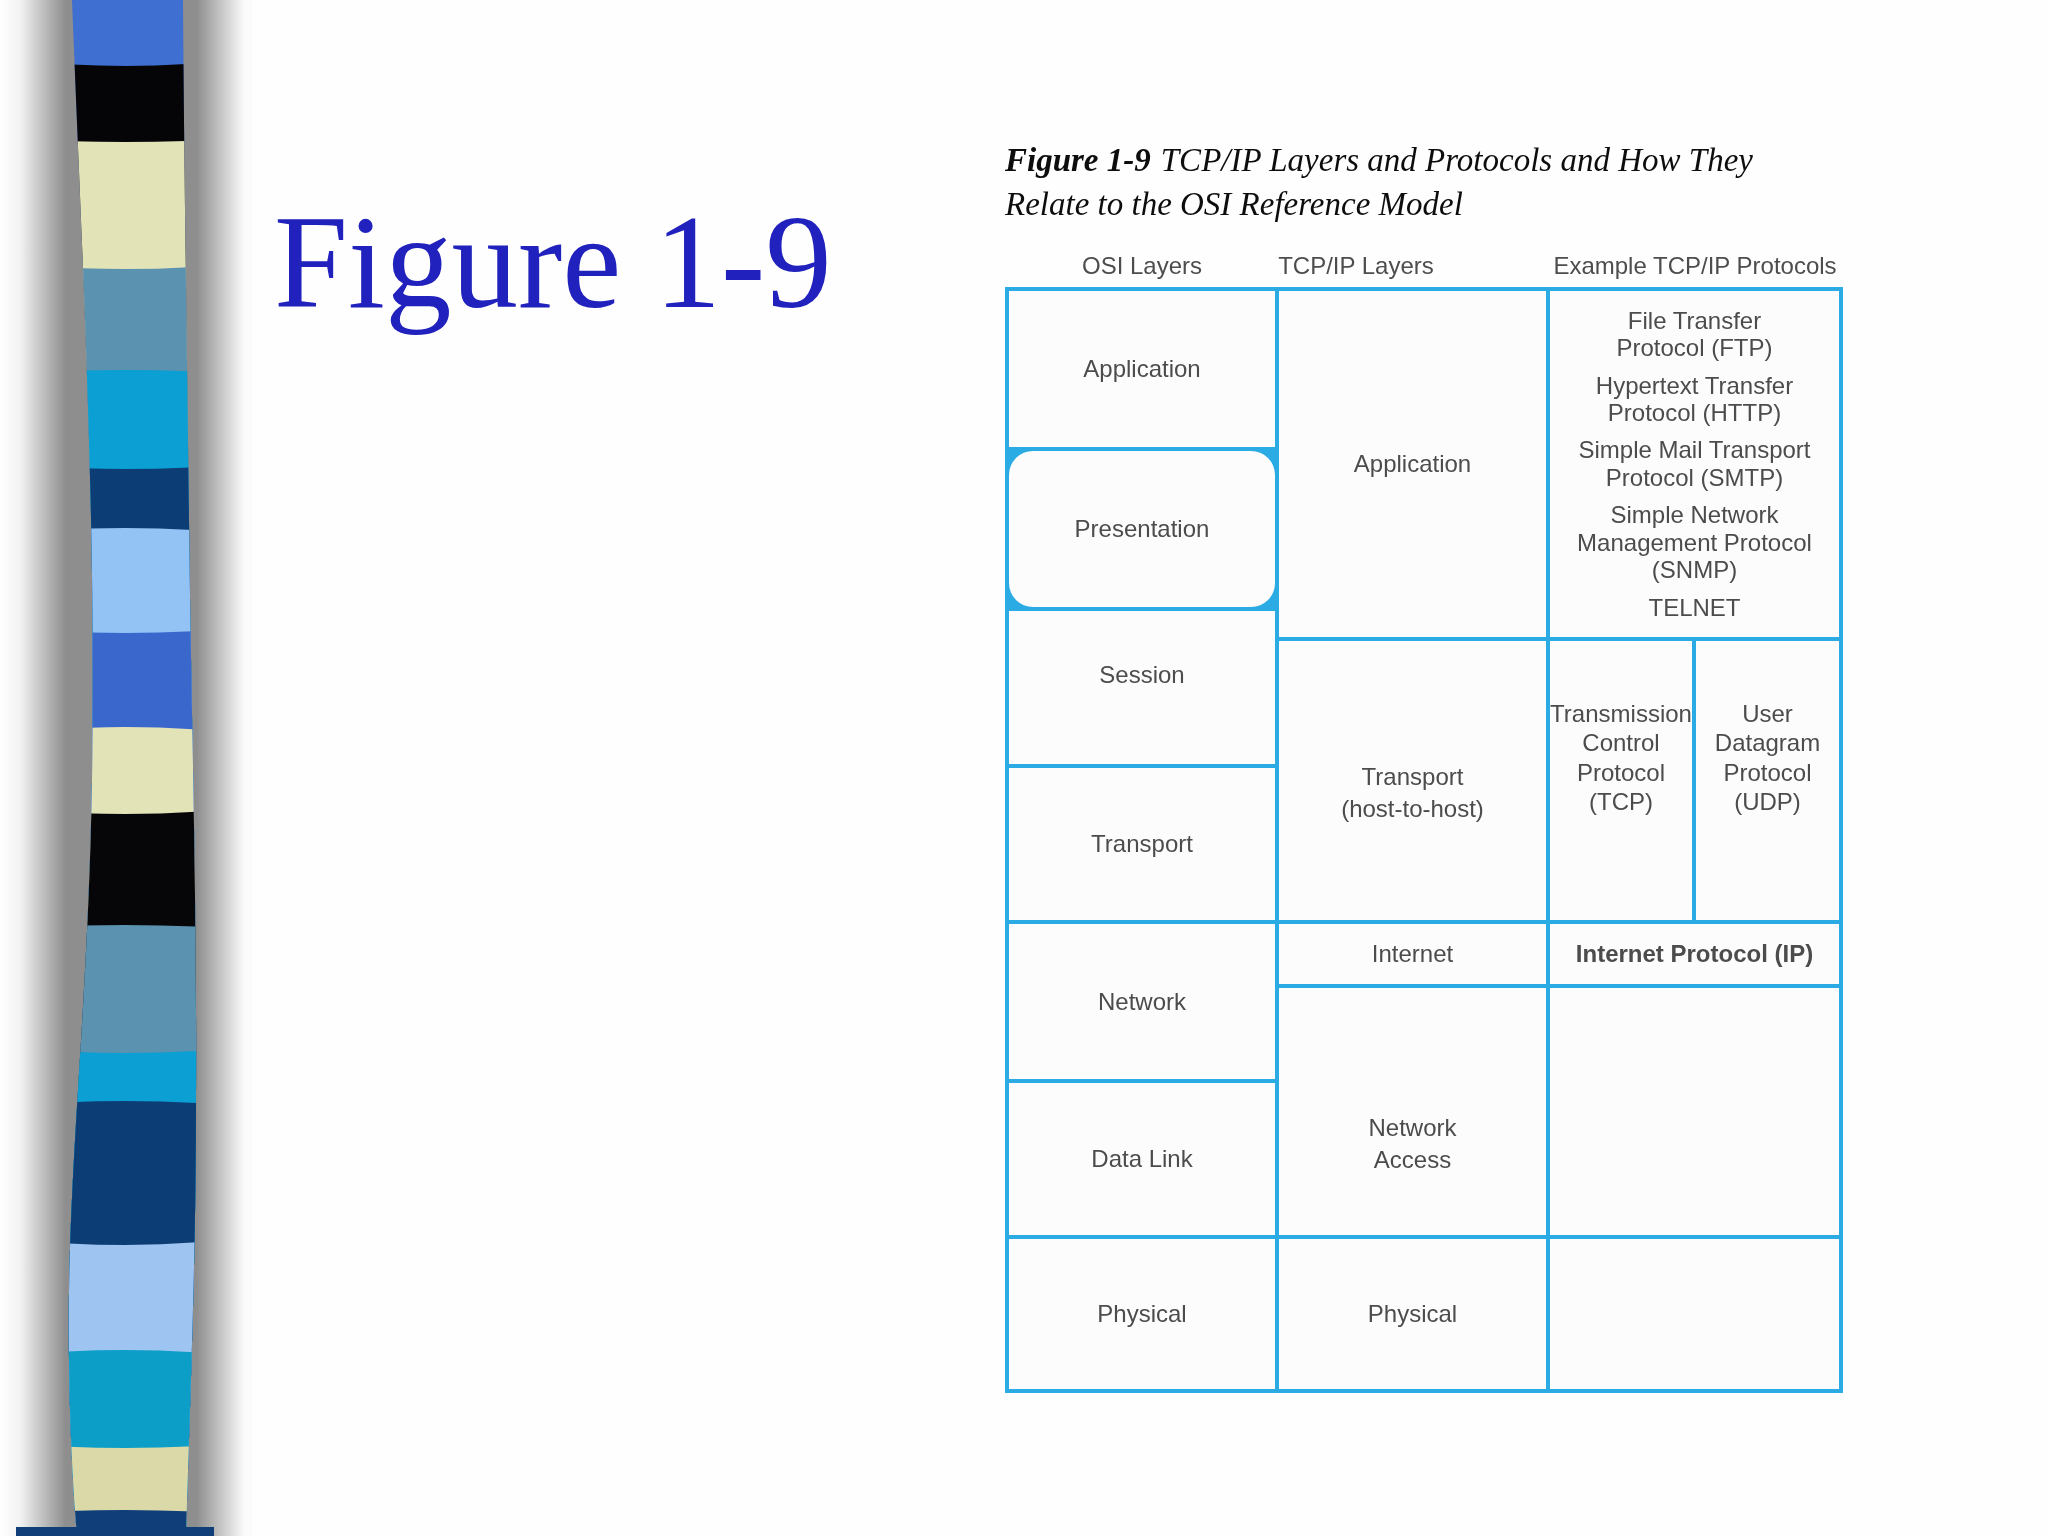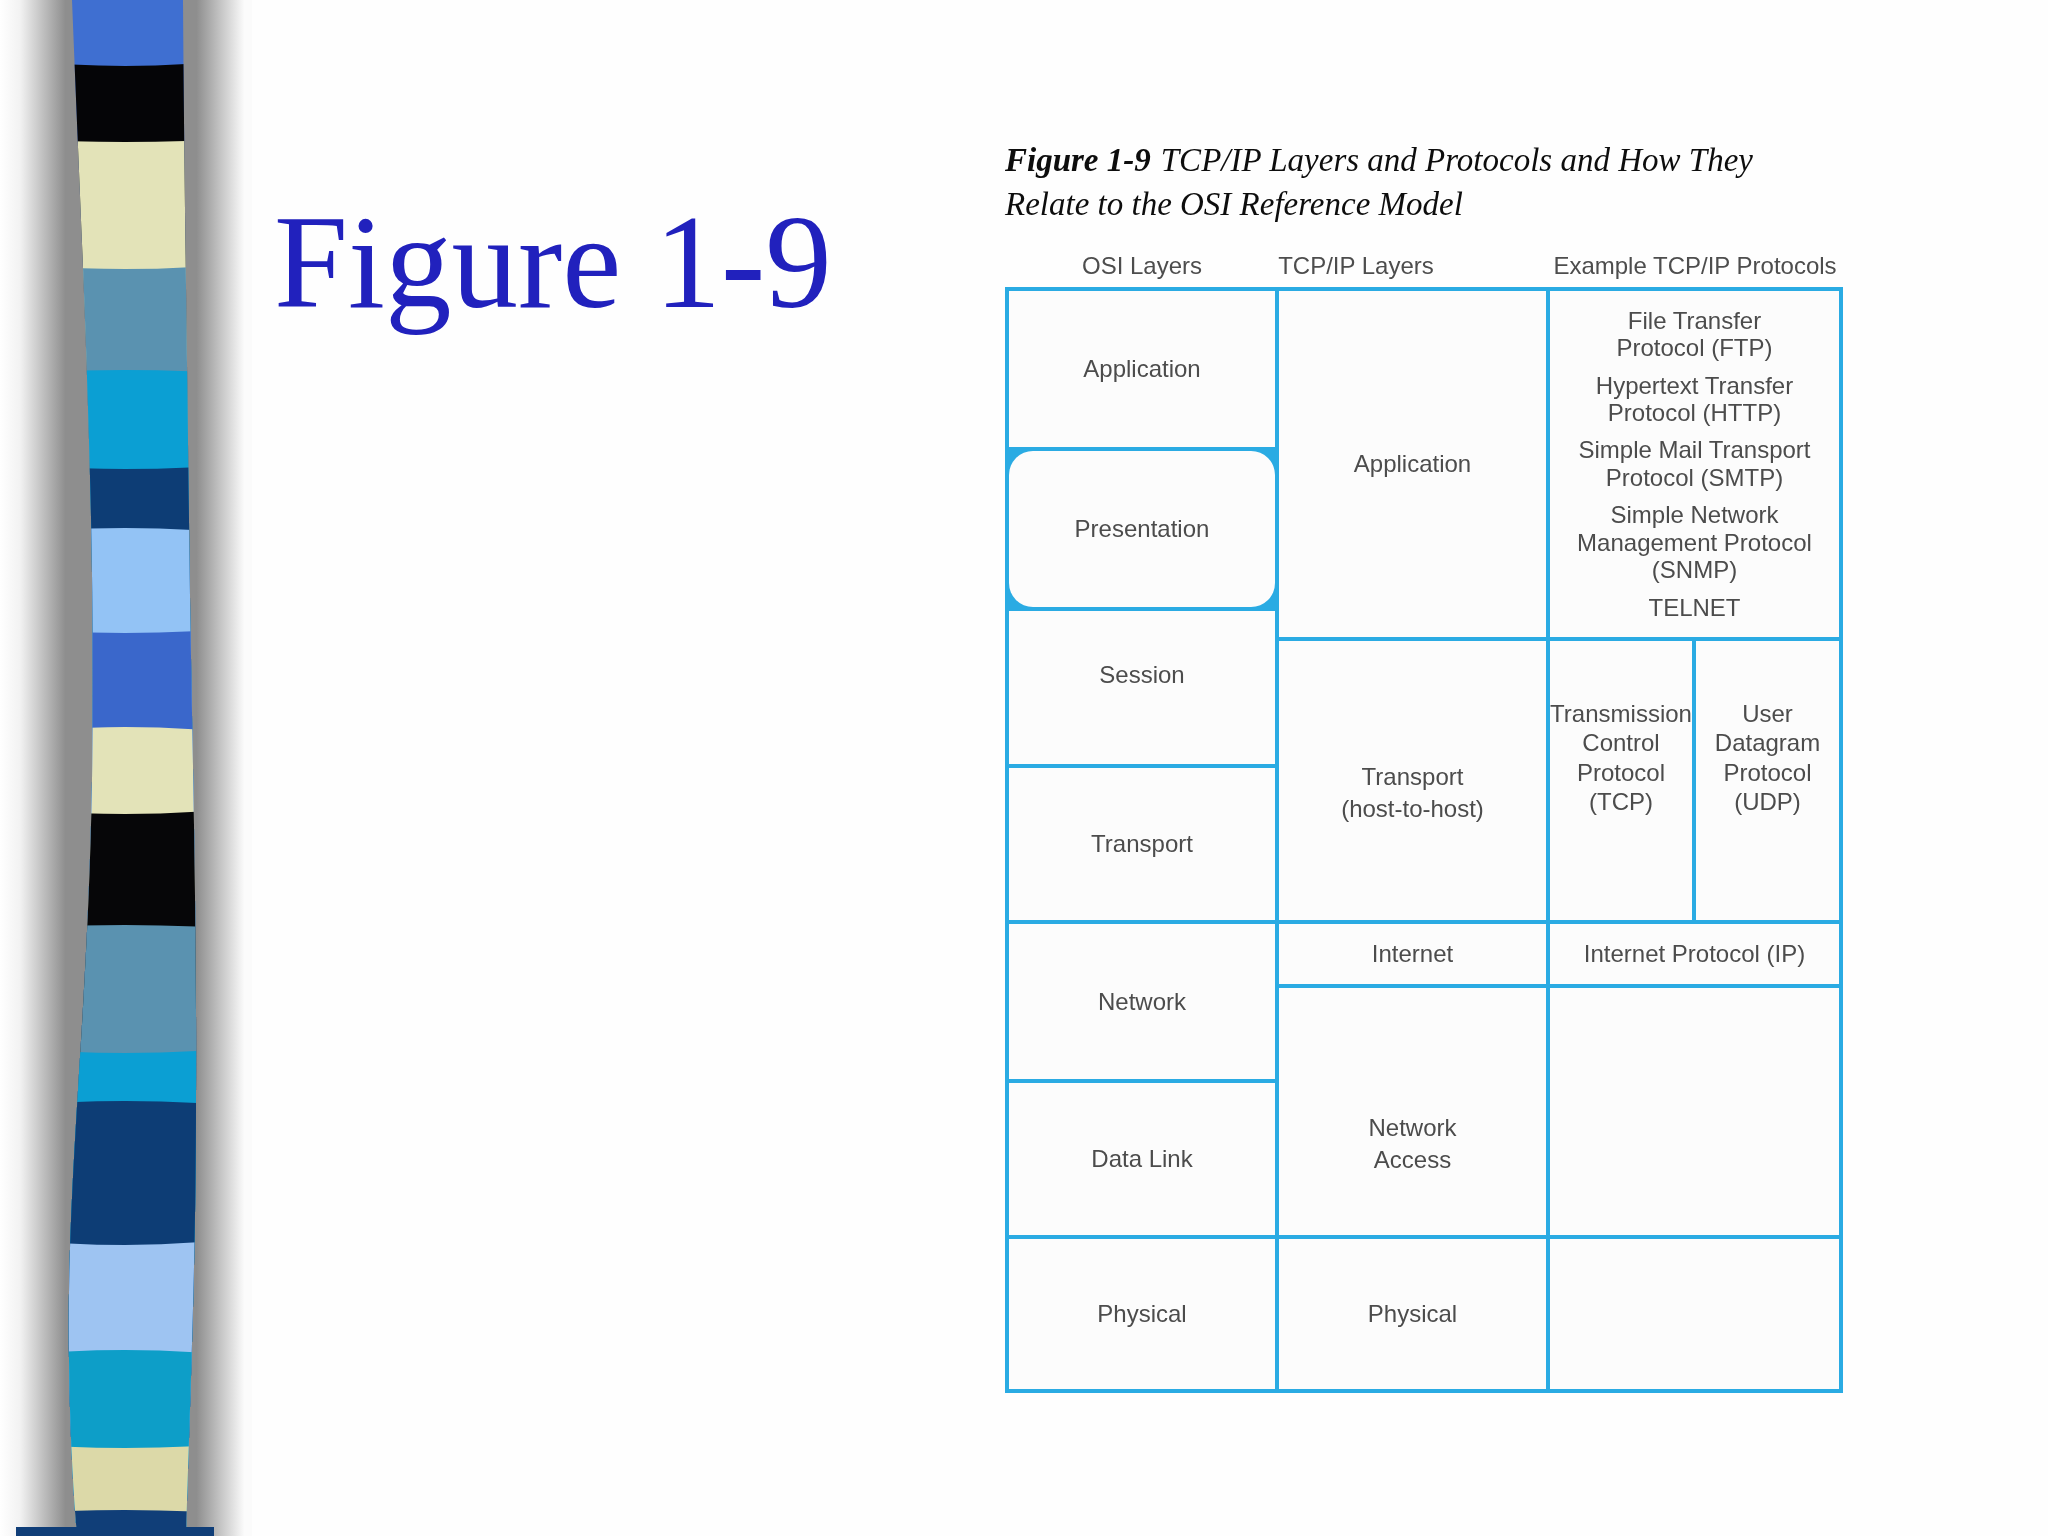--- a/index.html
+++ b/index.html
@@ -65,21 +65,21 @@
   .c-osi-dl    {grid-area:8/1/9/2;}
   .c-osi-phy   {grid-area:9/1/10/2;}
   .c-tcp-app   {grid-area:1/2/4/3;}
   .c-tcp-trans {grid-area:4/2/6/3;padding-top:24px;}
   .c-tcp-int   {grid-area:6/2/7/3;}
   .c-tcp-na    {grid-area:7/2/9/3;padding-top:64px;}
   .c-tcp-phy   {grid-area:9/2/10/3;}
   .c-proto-app {grid-area:1/3/4/5;justify-content:space-evenly;padding:6px 4px;line-height:1.15;text-align:center;}
   .c-proto-tcp {grid-area:4/3/6/4;padding-bottom:46px;line-height:1.22;}
   .c-proto-udp {grid-area:4/4/6/5;padding-bottom:46px;line-height:1.22;}
-  .c-proto-ip  {grid-area:6/3/7/5;}
+  .c-proto-ip  {grid-area:6/3/7/5;font-weight:bold;}
   .c-empty-mid {grid-area:7/3/9/5;}
   .c-empty-bot {grid-area:9/3/10/5;}
   .proto-item{display:block;}
 </style>
 </head>
 <body>
 
 <div class="slide">
 
   <svg class="ribbon" width="252" height="1536" viewBox="0 0 252 1536">

